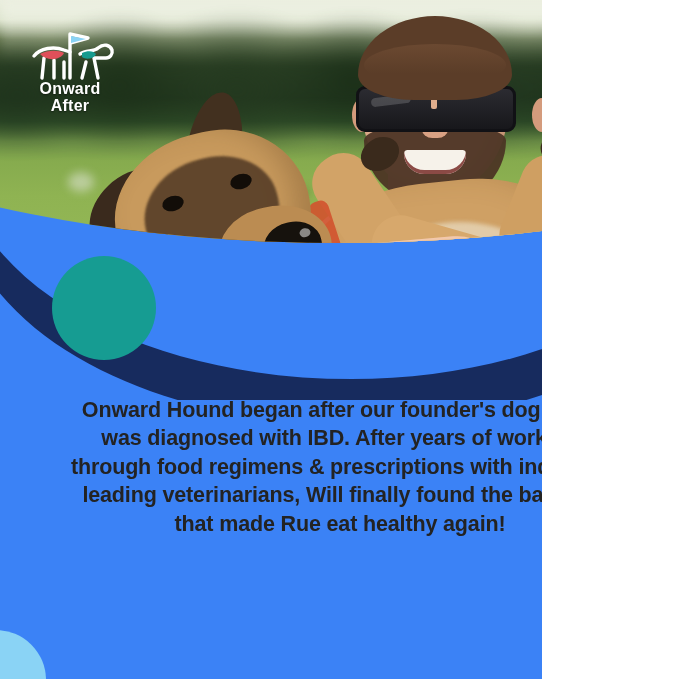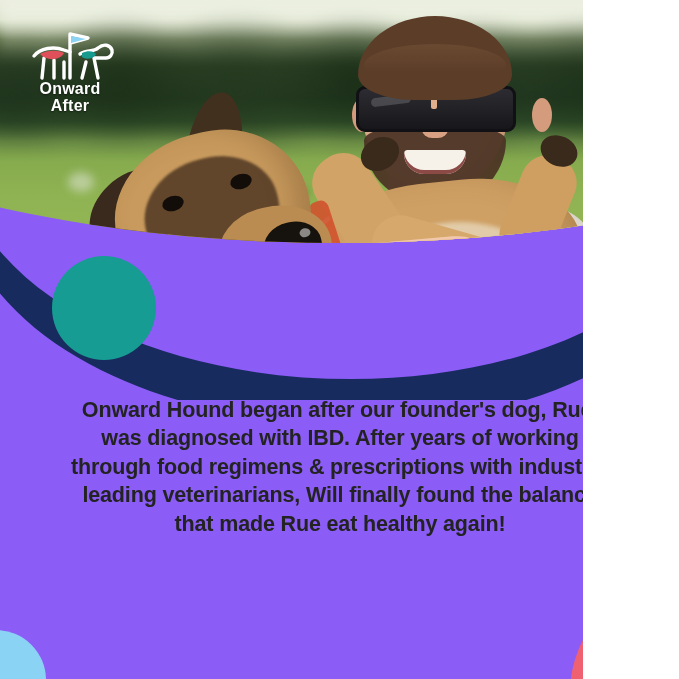--- a/index.html
+++ b/index.html
@@ -1,22 +1,22 @@
 <!DOCTYPE html>
 <html><head>
 <meta charset="utf-8">
 <style>
   html,body{margin:0;padding:0;background:#fff;}
   body{font-family:"Liberation Sans", sans-serif;}
 
   .canvas{
     position:relative;
-    width:583px;height:679px;
+    width:542px;height:679px;
     overflow:hidden;
-    background:#8b5cf6;
+    background:#3b82f6;
   }
 
   
   .photo-wrap{
     position:absolute;left:0;top:0;width:679px;height:392px;
     overflow:hidden;
     -webkit-clip-path:ellipse(96% 62% at 50% 0%);
     clip-path:ellipse(96% 62% at 50% 0%);
   }
   .photo{

